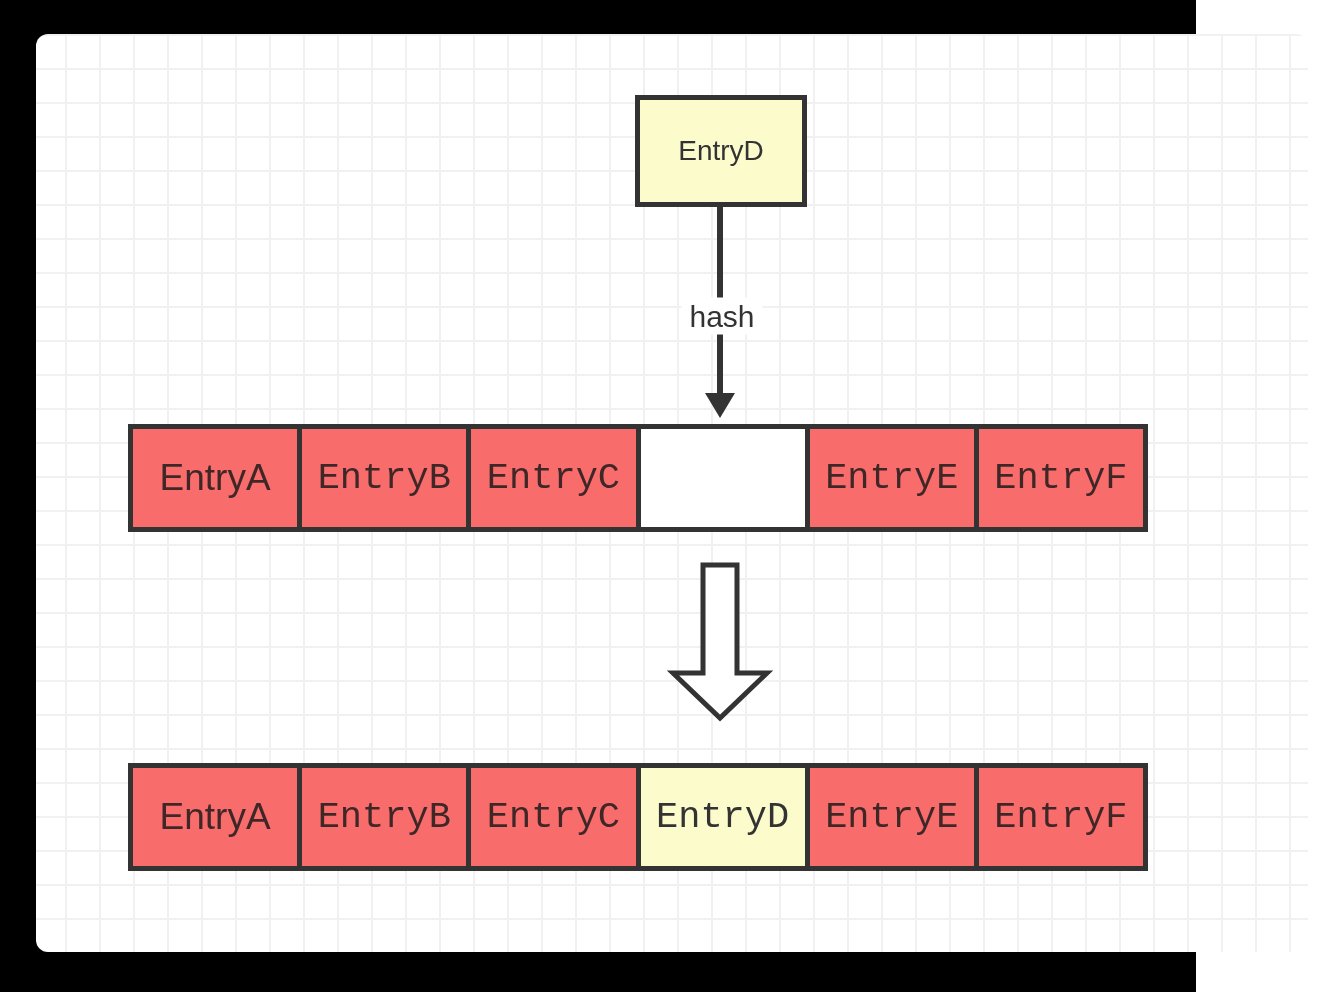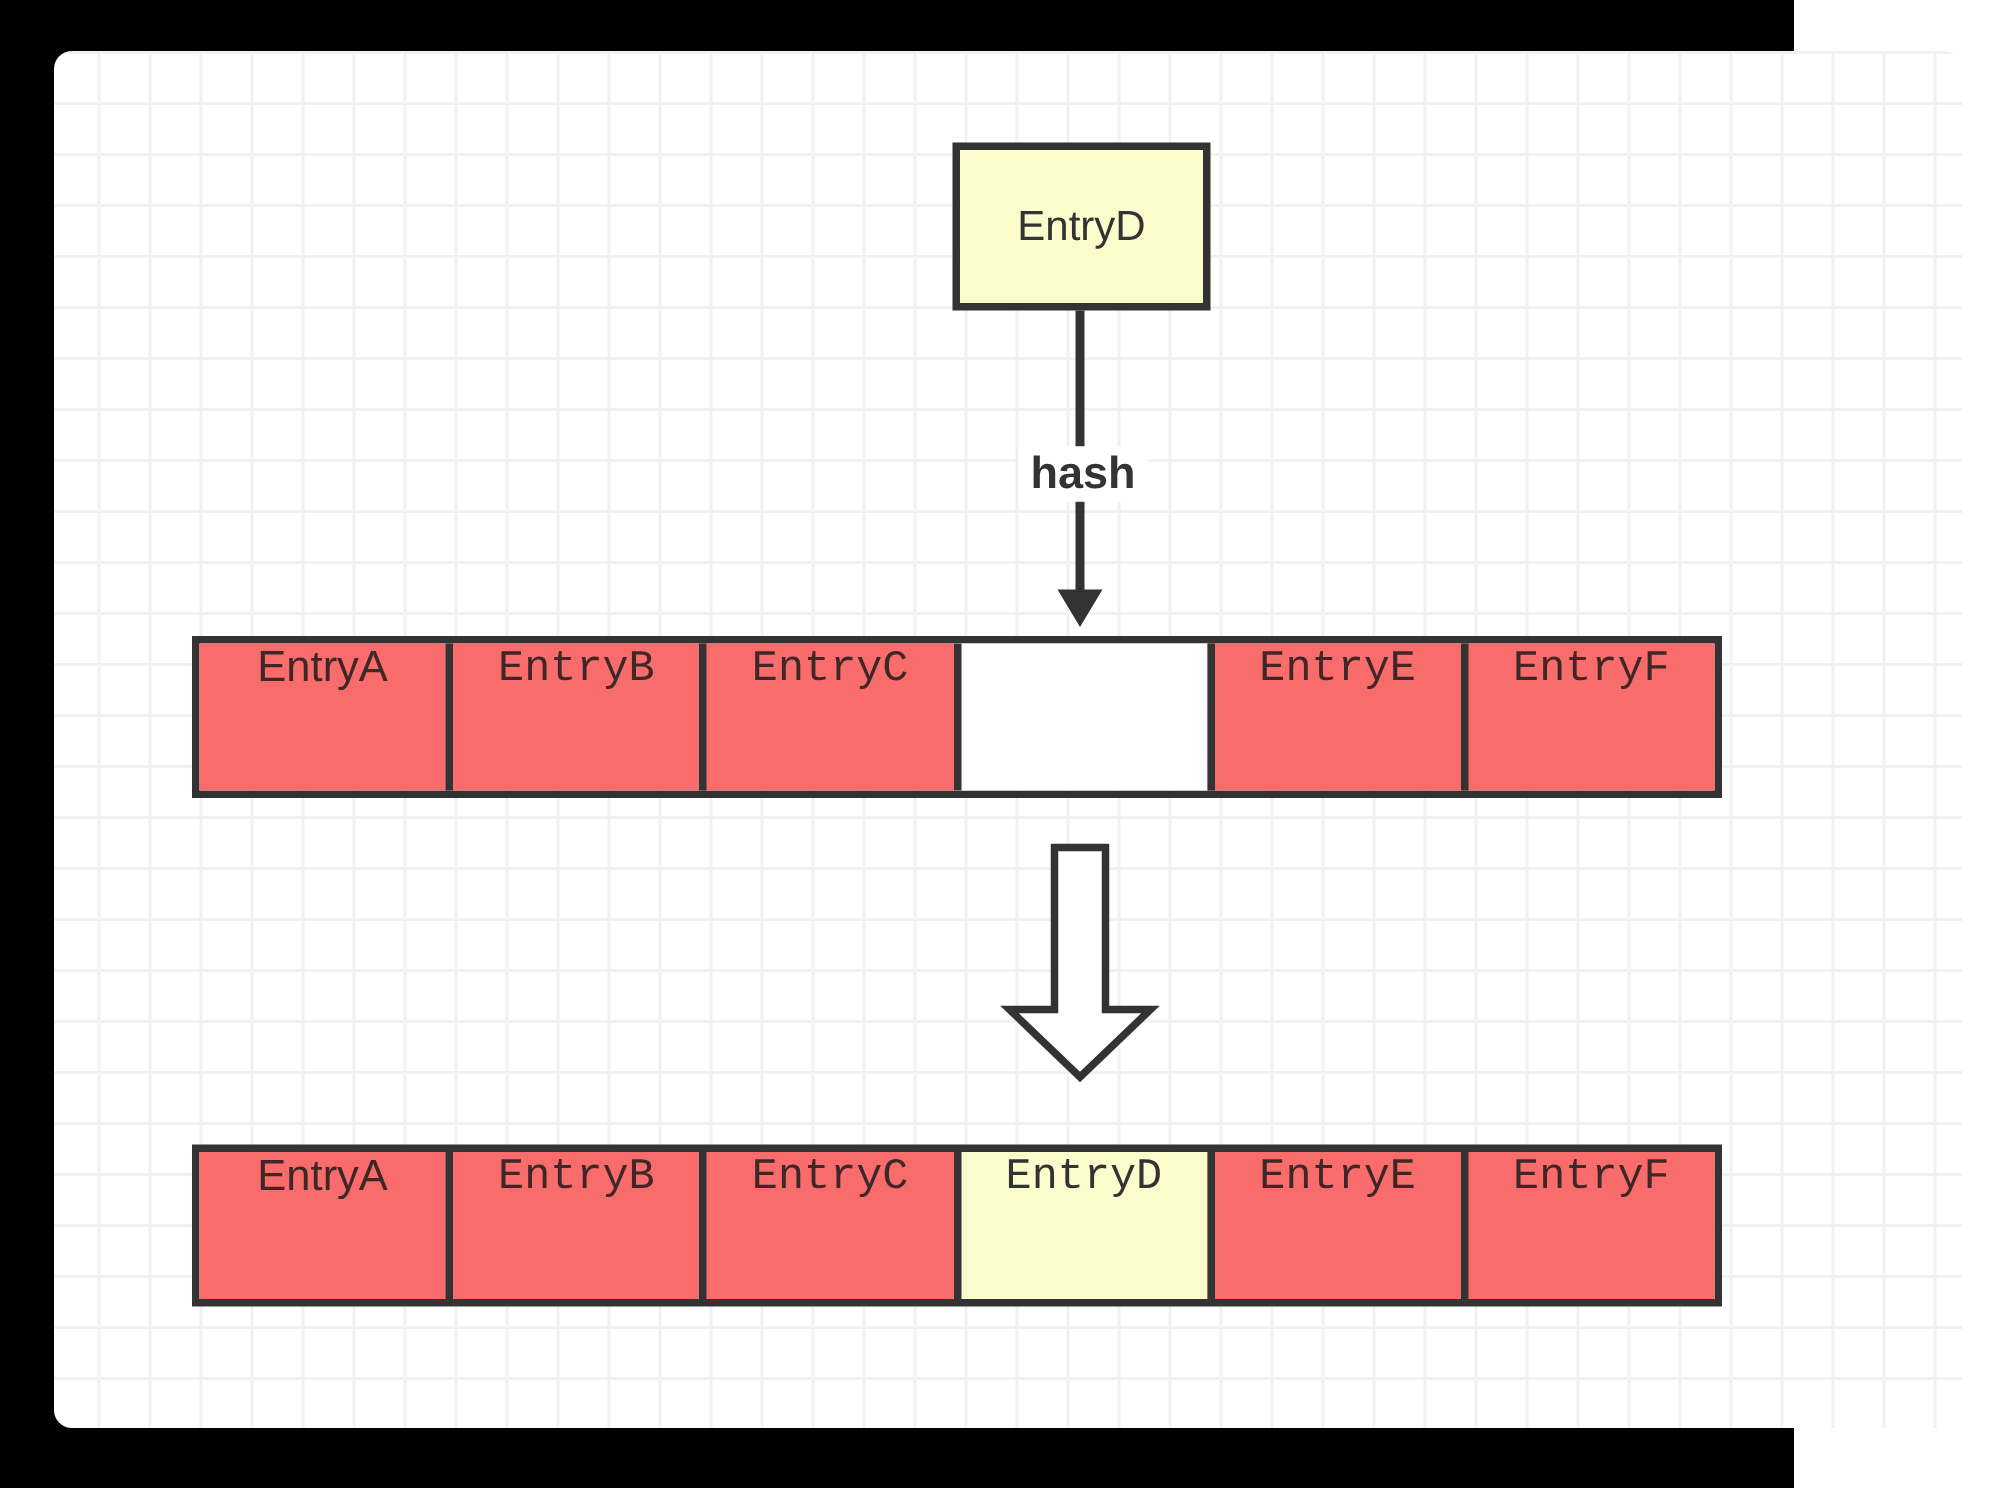--- a/index.html
+++ b/index.html
@@ -68,40 +68,39 @@
   .edge-label {
     position: absolute;
     left: 686px;
     top: 282px;
     transform: translate(-50%, -50%);
     background: var(--canvas-bg, #fff);
     padding: 2px 8px;
     font-size: 30px;
     color: var(--stroke, #333);
     line-height: 1.1;
-    font-weight: bold;
   }
   .bucket-row {
     position: absolute;
     left: 92px;
     width: 1020px;
     height: 108px;
     box-sizing: border-box;
     border: 5px solid var(--stroke, #333);
     display: flex;
   }
   .row-before { top: 390px; }
   .row-after  { top: 729px; }
   .cell {
     flex: 1 1 0;
     box-sizing: border-box;
     display: flex;
-    align-items: flex-start;
+    align-items: center;
     justify-content: center;
-    font-size: 29px;
+    font-size: 37px;
   }
   .cell + .cell { border-left: 5px solid var(--stroke, #333); font-family: Liberation Mono, monospace; }
   .cell.red    { background: var(--red-fill, #f96c6c); color: var(--red-text, #402727); }
   .cell.white  { background: var(--canvas-bg, #fff); }
   .cell.yellow { background: var(--yellow-fill, #fbfbcb); color: var(--yellow-text, #333); }
   .big-arrow {
     position: absolute;
     left: 630px;
     top: 524px;
     width: 110px;

